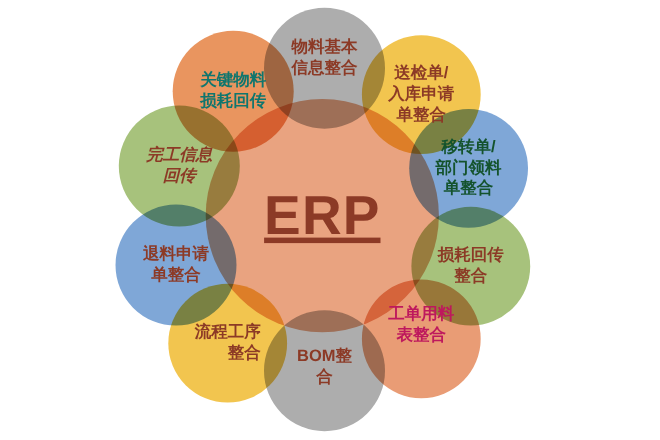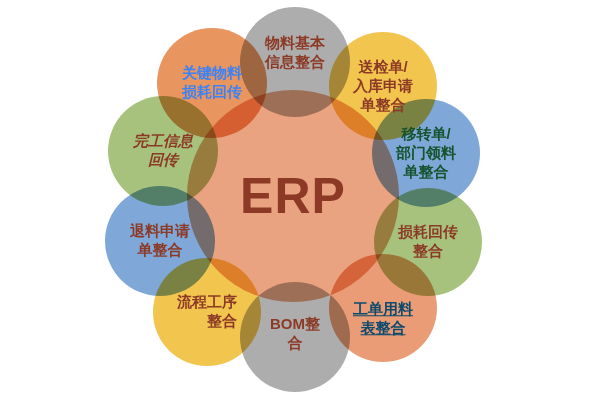--- a/index.html
+++ b/index.html
@@ -48,32 +48,32 @@
 入库申请
 单整合</div>
     <div class="circle" style="left: 372px; top: 99px; width: 108px; height: 108px; background: rgb(127, 167, 215);"></div>
     <div class="label" style="left: 426px; top: 153px; color: #14532d;">移转单/
 部门领料
 单整合</div>
     <div class="circle" style="left: 374px; top: 188px; width: 108px; height: 108px; background: rgb(167, 194, 124);"></div>
     <div class="label" style="left: 428px; top: 242px; color: rgb(140, 58, 38);">损耗回传
 整合</div>
     <div class="circle" style="left: 329px; top: 254px; width: 108px; height: 108px; background: rgb(233, 156, 117);"></div>
-    <div class="label" style="left: 383px; top: 319px; color: #0c4a6e; text-decoration: underline;">工单用料
+    <div class="label" style="left: 383px; top: 296px; color: #be185d;">工单用料
 表整合</div>
     <div class="circle" style="left: 240px; top: 282px; width: 110px; height: 110px; background: rgb(173, 173, 173);"></div>
     <div class="label" style="left: 295px; top: 334px; color: rgb(140, 58, 38);">BOM整
 合</div>
     <div class="circle" style="left: 153px; top: 258px; width: 108px; height: 108px; background: rgb(242, 197, 79);"></div>
     <div class="label" style="left: 207px; top: 312px; color: rgb(140, 58, 38); text-align: right;">流程工序
 整合</div>
     <div class="circle" style="left: 105px; top: 186px; width: 110px; height: 110px; background: rgb(127, 167, 215);"></div>
     <div class="label" style="left: 160px; top: 241px; color: rgb(140, 58, 38);">退料申请
 单整合</div>
     <div class="circle" style="left: 108px; top: 96px; width: 110px; height: 110px; background: rgb(167, 194, 124);"></div>
     <div class="label" style="left: 163px; top: 151px; color: rgb(140, 58, 38); font-style: italic;">完工信息
 回传</div>
     <div class="circle" style="left: 157px; top: 28px; width: 110px; height: 110px; background: rgb(233, 149, 95);"></div>
-    <div class="label" style="left: 212px; top: 83px; color: #3b82f6;">关键物料
+    <div class="label" style="left: 212px; top: 83px; color: #0f766e;">关键物料
 损耗回传</div>
     <div class="circle" style="left: 187px; top: 90px; width: 212px; height: 212px; background: rgb(233, 163, 128);"></div>
-    <div class="label center-label" style="left: 293px; top: 196px; color: rgb(140, 58, 38);">ERP</div>
+    <div class="label center-label" style="left: 293px; top: 196px; color: rgb(140, 58, 38); text-decoration: underline;">ERP</div>
   </div>
 
 </body></html>

